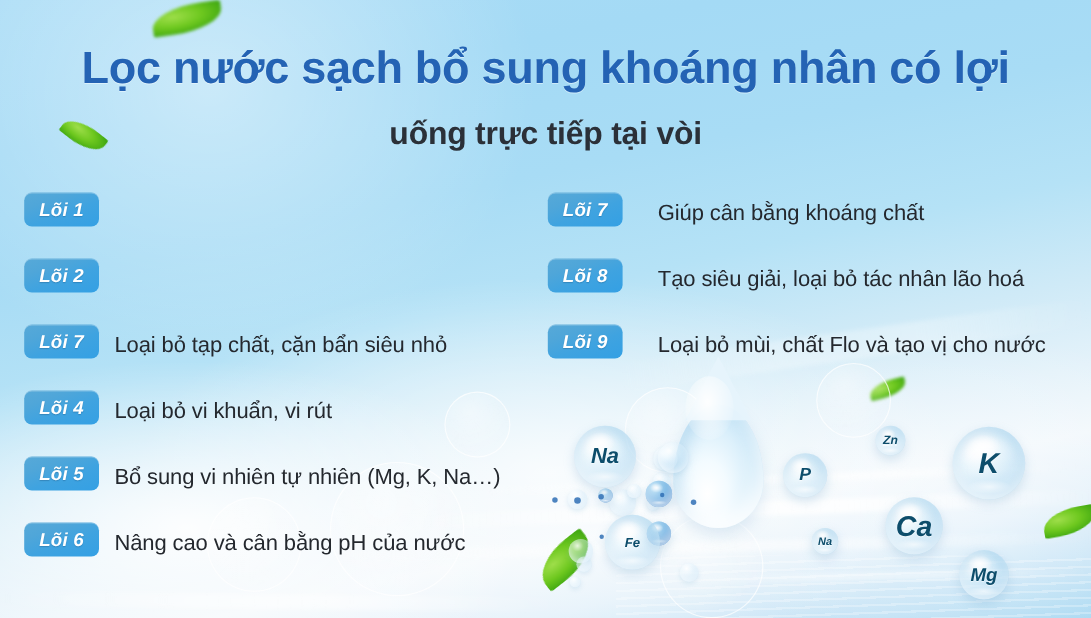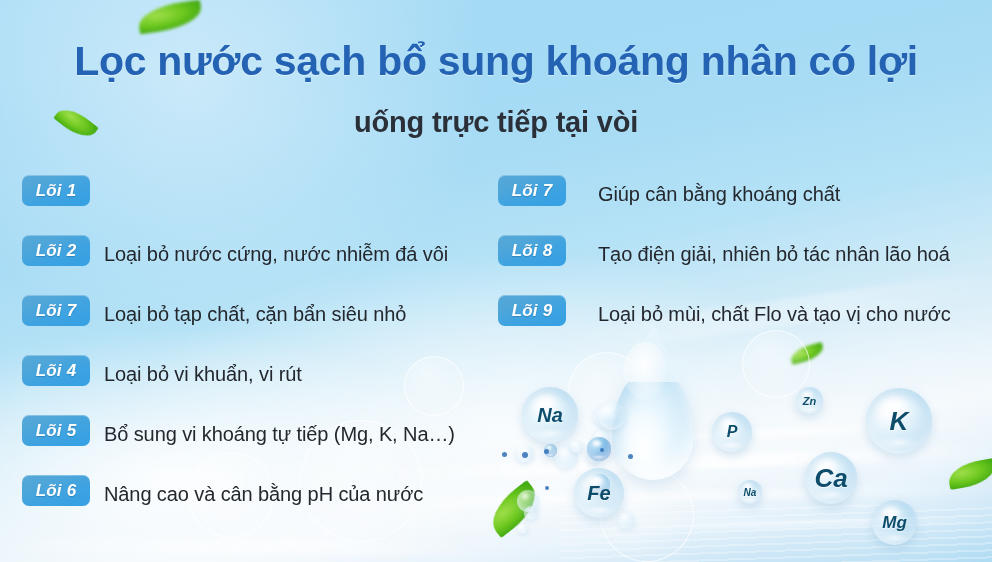--- a/index.html
+++ b/index.html
@@ -288,21 +288,21 @@
     <div class="dot" style="left:522px; top:452px; width:6px; height:6px;"></div>
     <div class="dot" style="left:544px; top:449px; width:5px; height:5px;"></div>
     <div class="dot" style="left:628px; top:454px; width:5px; height:5px;"></div>
     <div class="dot" style="left:545px; top:486px; width:4px; height:4px;"></div>
     <div class="dot" style="left:600px; top:448px; width:4px; height:4px;"></div>
 
     <div id="mineral-layer">
         <div class="bubble" style="left: 522px; top: 387px; width: 56px; height: 56px; font-size: 20px;">
           <span>Na</span>
         </div>
-        <div class="bubble" style="left: 574px; top: 468px; width: 50px; height: 50px; font-size: 20px;">
+        <div class="bubble" style="left: 550px; top: 468px; width: 50px; height: 50px; font-size: 12px;">
           <span>Fe</span>
         </div>
         <div class="bubble" style="left: 712px; top: 412px; width: 40px; height: 40px; font-size: 16px;">
           <span>P</span>
         </div>
         <div class="bubble" style="left: 738px; top: 480px; width: 24px; height: 24px; font-size: 10px;">
           <span>Na</span>
         </div>
         <div class="bubble" style="left: 796px; top: 387px; width: 27px; height: 27px; font-size: 11px;">
           <span>Zn</span>
@@ -321,47 +321,46 @@
 
   <div class="title">Lọc nước sạch bổ sung khoáng nhân có lợi</div>
   <div class="subtitle">uống trực tiếp tại vòi</div>
 
   <div class="col col-left" id="col-left">
       <div class="feature">
         <div class="badge">Lõi 1</div>
       </div>
       <div class="feature">
         <div class="badge">Lõi 2</div>
-        <div class="feature-text">Loại bỏ nước cứng, nước nhiễm đá vôi</div>
       </div>
       <div class="feature">
         <div class="badge">Lõi 7</div>
         <div class="feature-text">Loại bỏ tạp chất, cặn bẩn siêu nhỏ</div>
       </div>
       <div class="feature">
         <div class="badge">Lõi 4</div>
         <div class="feature-text">Loại bỏ vi khuẩn, vi rút</div>
       </div>
       <div class="feature">
         <div class="badge">Lõi 5</div>
-        <div class="feature-text">Bổ sung vi khoáng tự tiếp (Mg, K, Na…)</div>
+        <div class="feature-text">Bổ sung vi nhiên tự nhiên (Mg, K, Na…)</div>
       </div>
       <div class="feature">
         <div class="badge">Lõi 6</div>
         <div class="feature-text">Nâng cao và cân bằng pH của nước</div>
       </div>
     </div>
   <div class="col col-right" id="col-right">
       <div class="feature">
         <div class="badge">Lõi 7</div>
         <div class="feature-text">Giúp cân bằng khoáng chất</div>
       </div>
       <div class="feature">
         <div class="badge">Lõi 8</div>
-        <div class="feature-text">Tạo điện giải, nhiên bỏ tác nhân lão hoá</div>
+        <div class="feature-text">Tạo siêu giải, loại bỏ tác nhân lão hoá</div>
       </div>
       <div class="feature">
         <div class="badge">Lõi 9</div>
         <div class="feature-text">Loại bỏ mùi, chất Flo và tạo vị cho nước</div>
       </div>
     </div>
 
 </div>
 
 </body></html>

